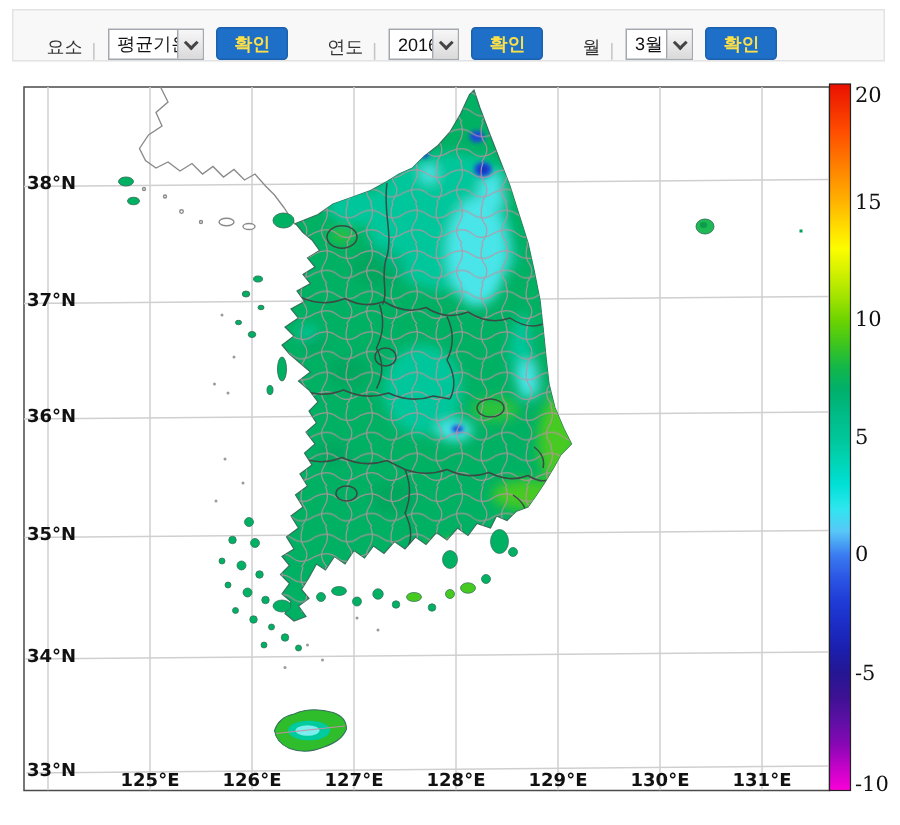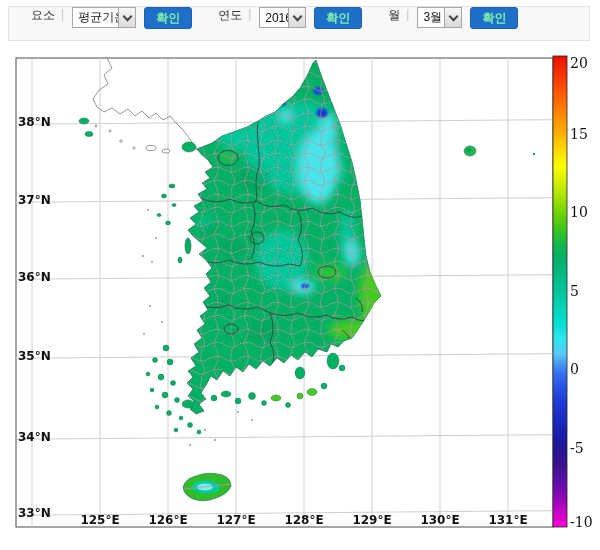--- a/index.html
+++ b/index.html
@@ -1,33 +1,33 @@
 <!DOCTYPE html>
 <html><head>
 <meta charset="utf-8">
 <style>
   html,body{margin:0;padding:0;}
   body{width:600px;height:550px;background:#ffffff;position:relative;
        font-family:"Liberation Sans",sans-serif;overflow:hidden;}
   
   .toolbar{position:absolute;left:8px;top:6px;width:582px;height:35px;
            background:#f8f8f8;border:1px solid #e3e3e3;box-sizing:border-box;
-           display:flex;align-items:flex-start;padding-left:22px;font-size:12px;color:#222;}
+           display:flex;align-items:flex-end;padding-left:22px;font-size:12px;color:#222;}
   .lbl{white-space:nowrap;color:#333;}
   .sep{color:#c4c4c4;margin:0 8px 0 6px;}
   .sel{height:21px;background:#fff;border:1px solid #a3a8ae;display:flex;
        align-items:center;box-sizing:border-box;cursor:default;}
   .sel-v{flex:1;padding:0 5px;font-size:12px;color:#111;white-space:nowrap;overflow:hidden;}
   .sel-a{width:16px;height:100%;border-left:1px solid #a3a8ae;
          background:linear-gradient(#f7f7f7,#dadada);display:flex;align-items:center;justify-content:center;}
   .chev{width:5px;height:5px;border:solid #444;border-width:0 0 2px 2px;
         transform:rotate(-45deg);margin-top:-2px;}
   .w1{width:64px}.w2{width:47px}.w3{width:45px}
   .btn{height:22px;background:#1e6fc8;border:1px solid #1a61b0;border-radius:3px;
-       color:#86efac;font-size:12px;font-weight:bold;padding:0 11px;margin-left:8px;
+       color:#fde047;font-size:12px;font-weight:bold;padding:0 11px;margin-left:8px;
        display:flex;align-items:center;cursor:pointer;}
   .gap{margin-right:26px;}
   
   .map-wrap{position:absolute;left:0;top:0;width:600px;height:550px;}
   .axis-label{font-family:"DejaVu Sans","Liberation Sans",sans-serif;font-size:12px;font-weight:bold;fill:#111;}
   .cbar-label{font-family:"DejaVu Serif","Liberation Serif",serif;font-size:14px;fill:#111;}
 </style>
 </head>
 <body>
 

